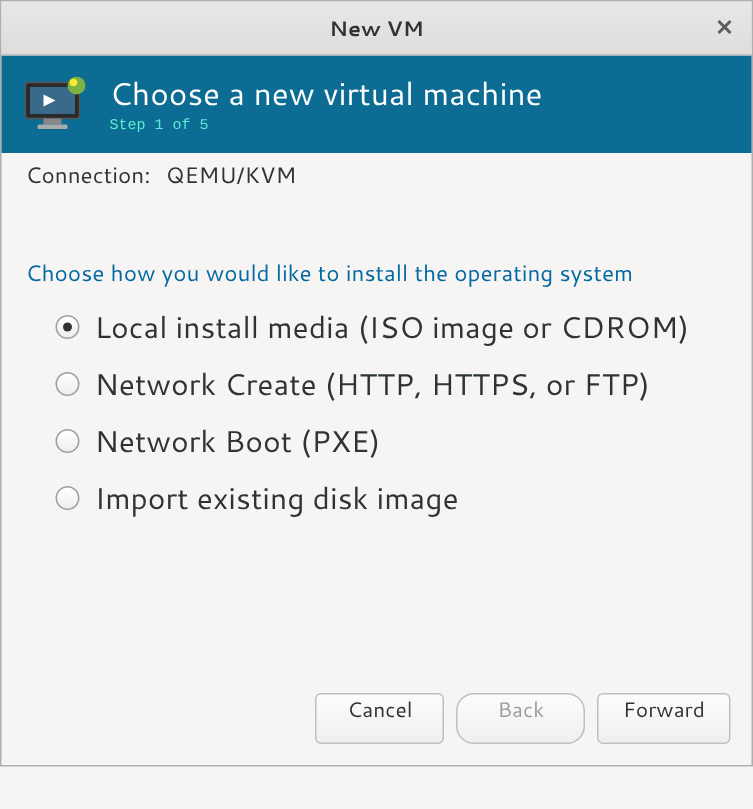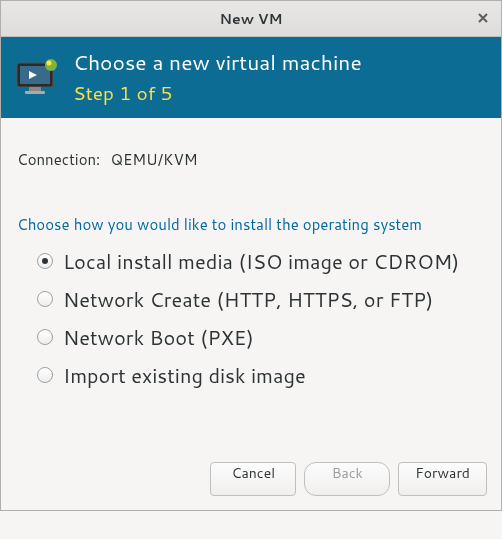--- a/index.html
+++ b/index.html
@@ -71,26 +71,27 @@
       display: flex;
       flex-direction: column;
       gap: 2px;
     }
     .header-title {
       color: #ffffff;
       font-size: 21px;
       font-weight: 400;
     }
     .header-step {
-      color: #fde047;
-      font-size: 19px;
+      color: #5eead4;
+      font-size: 10px;
+      font-family: Liberation Mono, monospace;
     }
     .content {
       flex: 1;
-      padding: 31px 16px;
+      padding: 4px 16px;
       display: flex;
       flex-direction: column;
     }
     .connection-row {
       font-size: 15px;
       color: #2e3436;
       margin-bottom: 44px;
     }
     .connection-label {
       display: inline;

